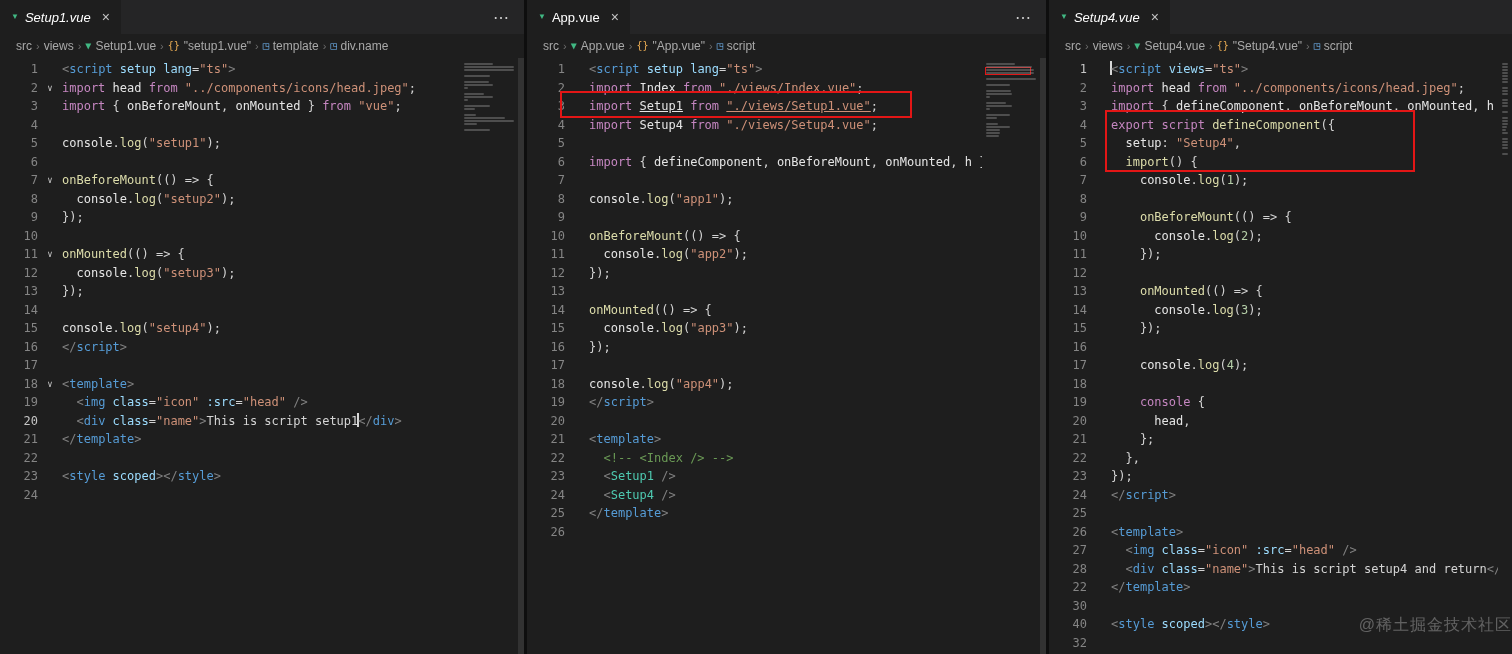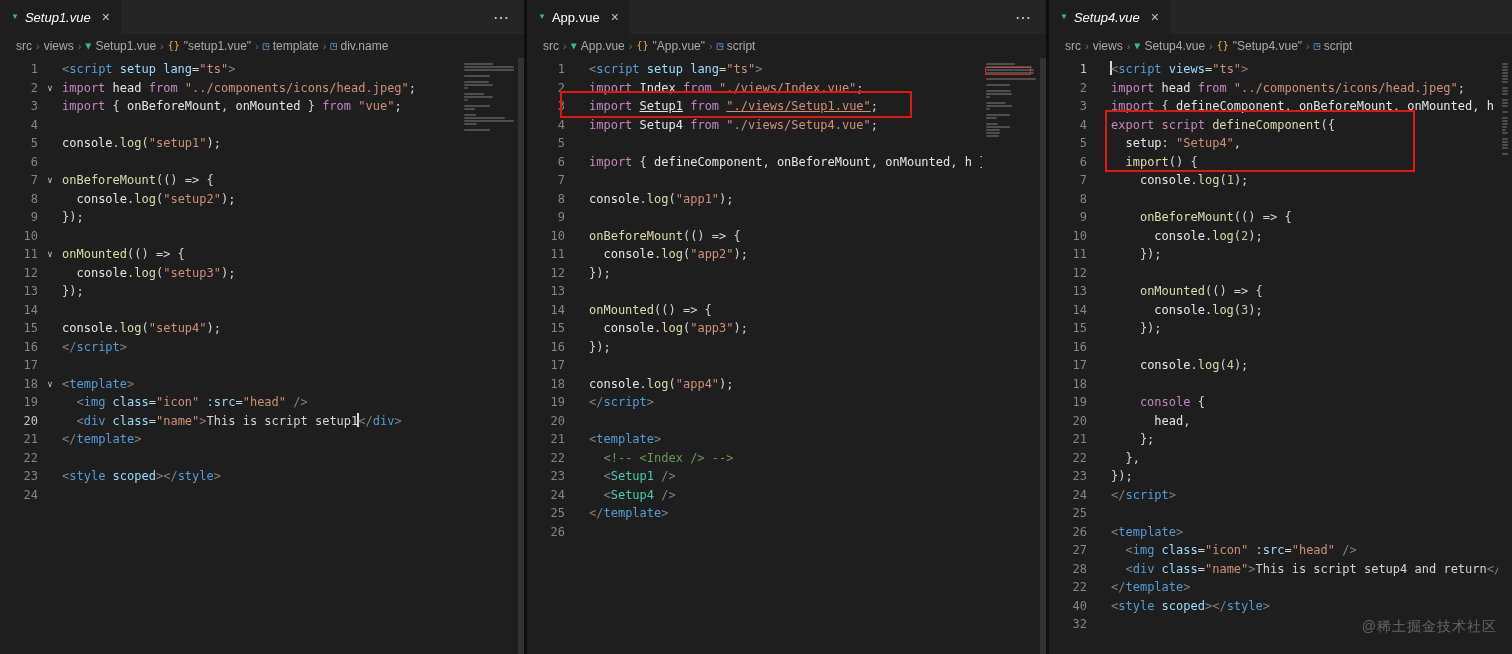--- a/index.html
+++ b/index.html
@@ -65,21 +65,21 @@
   .mm-bar{height:2px;margin-bottom:1px;background:#8a8a8a;opacity:.45;border-radius:1px}
   .mm-hl{position:absolute;border:1px solid #e31616;pointer-events:none}
   .vscroll{width:6px;flex:none;background:rgba(121,121,121,.22)}
 
   
   .hlbox{position:absolute;border:2px solid #e31616;pointer-events:none;z-index:5}
   .hl-import{left:33px;top:33px;width:352px;height:27px}
   .hl-export{left:56px;top:52px;width:310px;height:62px}
   .mm-hl-import{left:3px;top:9px;width:46px;height:8px}
 
-  .watermark{position:absolute;right:15px;bottom:18px;font-size:14px;
+  .watermark{position:absolute;right:0;bottom:18px;font-size:16px;
     color:rgba(255,255,255,.30);letter-spacing:1px;z-index:9}
 </style>
 </head>
 <body>
 
 <div class="workbench">
 
   <div class="pane pane1">
     <div class="tabbar">
       <div class="tab">
@@ -329,20 +329,21 @@
           <div class="line"><span class="ln">20</span><span class="fold"></span><span class="codetext"><span class="t-d">      </span><span class="t-v">head</span><span class="t-d">,</span></span></div>
           <div class="line"><span class="ln">21</span><span class="fold"></span><span class="codetext"><span class="t-d">    };</span></span></div>
           <div class="line"><span class="ln">22</span><span class="fold"></span><span class="codetext"><span class="t-d">  },</span></span></div>
           <div class="line"><span class="ln">23</span><span class="fold"></span><span class="codetext"><span class="t-d">});</span></span></div>
           <div class="line"><span class="ln">24</span><span class="fold"></span><span class="codetext"><span class="t-p">&lt;/</span><span class="t-t">script</span><span class="t-p">&gt;</span></span></div>
           <div class="line"><span class="ln">25</span><span class="fold"></span><span class="codetext"></span></div>
           <div class="line"><span class="ln">26</span><span class="fold"></span><span class="codetext"><span class="t-p">&lt;</span><span class="t-t">template</span><span class="t-p">&gt;</span></span></div>
           <div class="line"><span class="ln">27</span><span class="fold"></span><span class="codetext"><span class="t-d">  </span><span class="t-p">&lt;</span><span class="t-t">img</span><span class="t-a"> class</span><span class="t-d">=</span><span class="t-s">"icon"</span><span class="t-a"> :src</span><span class="t-d">=</span><span class="t-s">"head"</span><span class="t-p"> /&gt;</span></span></div>
           <div class="line"><span class="ln">28</span><span class="fold"></span><span class="codetext"><span class="t-d">  </span><span class="t-p">&lt;</span><span class="t-t">div</span><span class="t-a"> class</span><span class="t-d">=</span><span class="t-s">"name"</span><span class="t-p">&gt;</span><span class="t-d">This is script setup4 and return</span><span class="t-p">&lt;/</span></span></div>
           <div class="line"><span class="ln">22</span><span class="fold"></span><span class="codetext"><span class="t-p">&lt;/</span><span class="t-t">template</span><span class="t-p">&gt;</span></span></div>
+          <div class="line"><span class="ln">30</span><span class="fold"></span><span class="codetext"></span></div>
           <div class="line"><span class="ln">40</span><span class="fold"></span><span class="codetext"><span class="t-p">&lt;</span><span class="t-t">style</span><span class="t-a"> scoped</span><span class="t-p">&gt;</span><span class="t-p">&lt;/</span><span class="t-t">style</span><span class="t-p">&gt;</span></span></div>
           <div class="line"><span class="ln">32</span><span class="fold"></span><span class="codetext"></span></div>
         </div>
       <div class="mm mm-14">
           <div class="mm-bar" style="width: 6px;"></div>
           <div class="mm-bar" style="width: 6px;"></div>
           <div class="mm-bar" style="width: 6px;"></div>
           <div class="mm-bar" style="width: 6px;"></div>
           <div class="mm-bar" style="width: 6px;"></div>
           <div class="mm-bar" style="width: 6px;"></div>

